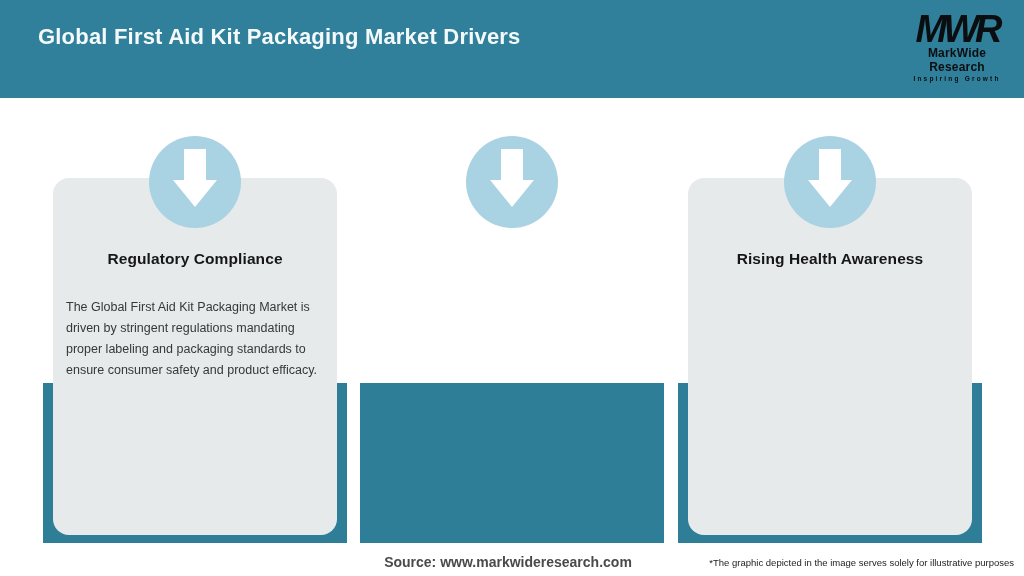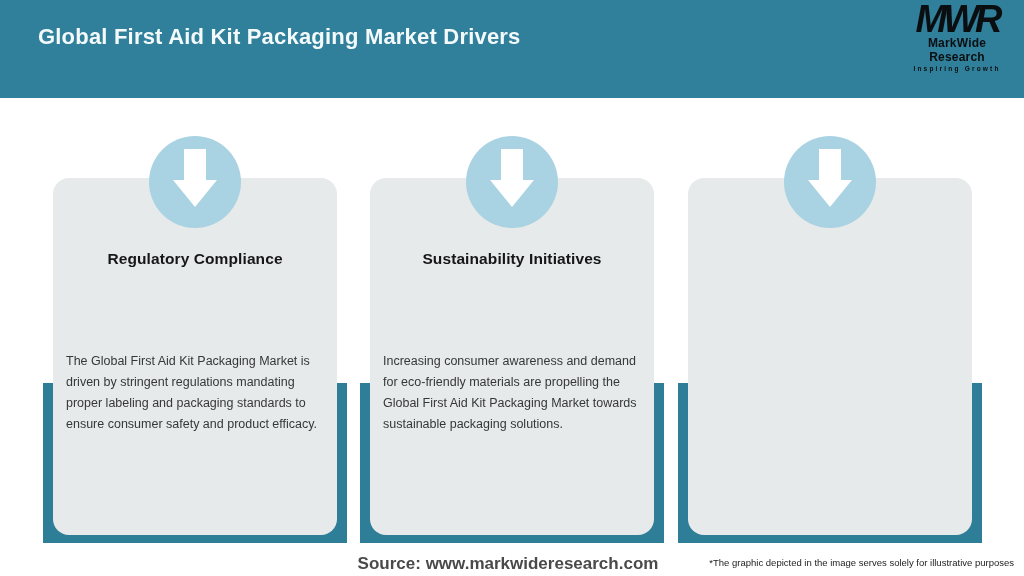--- a/index.html
+++ b/index.html
@@ -16,21 +16,21 @@
   .header {
     position: absolute; left: 0; top: 0; width: 1024px; height: 98px;
     background: #31809B;
   }
   .header-title {
     position: absolute; left: 38px; top: 24px;
     font-size: 22px; font-weight: bold; color: #f4fafb;
     letter-spacing: 0.2px;
   }
   .logo {
-    position: absolute; right: 12px; top: 0; width: 110px;
+    position: absolute; right: 12px; top: 10px; width: 110px;
     text-align: center; color: #0b0e10;
   }
   .logo-monogram {
     font-size: 38px; font-weight: bold; font-style: italic;
     letter-spacing: -4px; line-height: 1; display: inline-block;
   }
   .logo-name {
     font-size: 12px; font-weight: bold; letter-spacing: 0.2px;
     margin-top: -2px;
   }
@@ -57,36 +57,36 @@
     border-radius: 16px;
     box-sizing: border-box;
     padding: 72px 13px 4px 13px;
   }
   .card-title {
     text-align: center;
     font-size: 15.5px; font-weight: bold; color: #161616;
     letter-spacing: 0.1px;
   }
   .card-desc {
-    margin-top: 83px;
+    margin-top: 29px;
     font-size: 12.5px; line-height: 1.68; color: #373737;
     text-align: left;
   }
   .circle {
     position: absolute; top: 0; left: 50%; transform: translateX(-50%);
     width: 92px; height: 92px; border-radius: 50%;
     background: #A9D2E2;
     display: flex; align-items: flex-start; justify-content: center;
   }
   .circle svg { margin-top: 13px; display: block; }
 
   
   .source {
     position: absolute; left: 293px; top: 554px; width: 430px;
-    text-align: center; font-size: 17px; font-weight: bold; color: #4a4a4a;
+    text-align: center; font-size: 14px; font-weight: bold; color: #4a4a4a;
   }
   .disclaimer {
     position: absolute; right: 10px; top: 557px;
     font-size: 9.5px; color: #1c1c1c; text-align: right;
   }
 </style>
 </head>
 <body>
 
 <div class="stage">
@@ -108,34 +108,31 @@
     </div>
     <div class="circle">
       <svg width="44" height="58" viewBox="0 0 44 58" xmlns="http://www.w3.org/2000/svg">
         <path d="M11 0 H33 V31 H44 L22 58 L0 31 H11 Z" fill="#ffffff"></path>
       </svg>
     </div>
   </div>
 
   <div class="driver d2">
     <div class="back-bar"></div>
-    <div class="card">
-      <div class="card-title">Sustainability Initiatives</div>
-      <div class="card-desc">Increasing consumer awareness and demand for eco-friendly materials are propelling the Global First Aid Kit Packaging Market towards sustainable packaging solutions.</div>
-    </div>
     <div class="circle">
       <svg width="44" height="58" viewBox="0 0 44 58" xmlns="http://www.w3.org/2000/svg">
         <path d="M11 0 H33 V31 H44 L22 58 L0 31 H11 Z" fill="#ffffff"></path>
       </svg>
     </div>
   </div>
 
   <div class="driver d3">
     <div class="back-bar"></div>
     <div class="card">
+      <div class="card-title">Rising Health Awareness</div>
     </div>
     <div class="circle">
       <svg width="44" height="58" viewBox="0 0 44 58" xmlns="http://www.w3.org/2000/svg">
         <path d="M11 0 H33 V31 H44 L22 58 L0 31 H11 Z" fill="#ffffff"></path>
       </svg>
     </div>
   </div>
 
   <div class="source">Source: www.markwideresearch.com</div>
   <div class="disclaimer">*The graphic depicted in the image serves solely for illustrative purposes</div>

